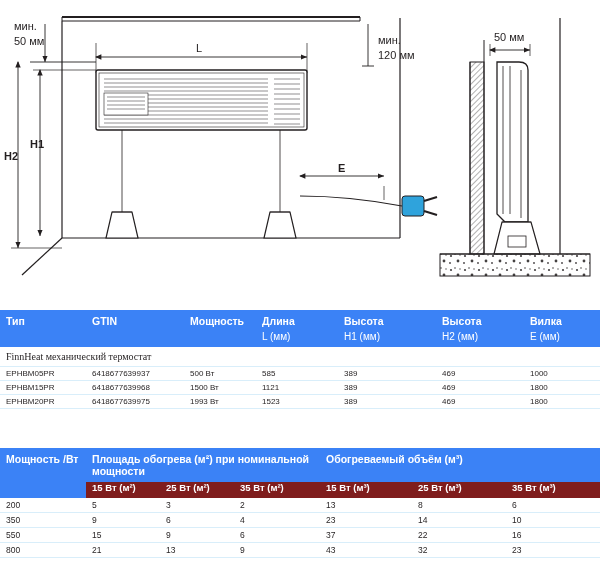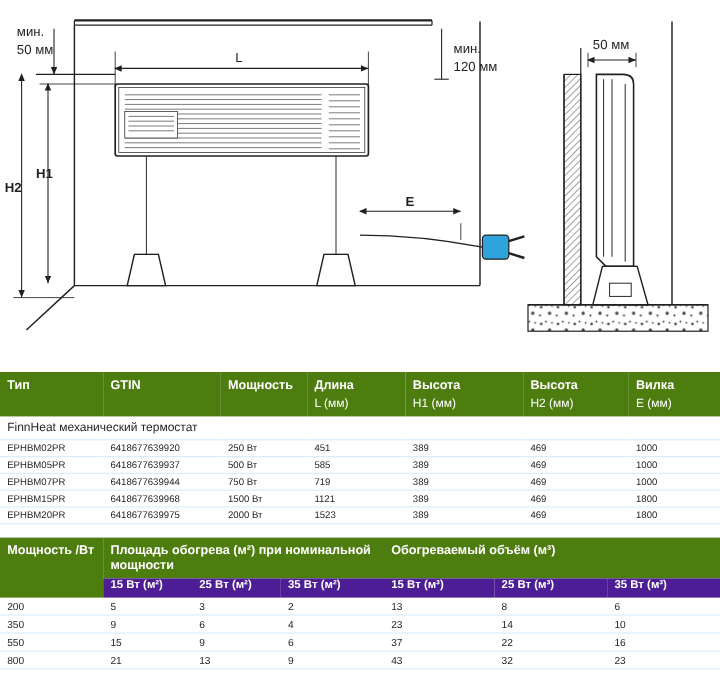--- a/index.html
+++ b/index.html
@@ -14,31 +14,31 @@
   }
   .diagram{position:absolute;left:0;top:0;width:600px;height:300px;}
   .diagram svg{display:block;}
   .dim-label{font-family:"Liberation Sans", sans-serif;font-size:11px;fill:#231f20;}
   .dim-label-b{font-family:"Liberation Sans", sans-serif;font-size:11px;fill:#231f20;font-weight:bold;}
 
   table{border-collapse:collapse;width:600px;table-layout:fixed;}
   .tbl1{position:absolute;left:0;top:310px;}
   .tbl2{position:absolute;left:0;top:448px;}
   th{
-    background:#4d7c0f;color:#ffffff;font-weight:bold;font-size:10.5px;
+    background:#3b82f6;color:#ffffff;font-weight:bold;font-size:10.5px;
     text-align:left;padding:5px 6px 5px 6px;vertical-align:top;
     border:none;
   }
   th .sub{display:block;font-weight:normal;font-size:10px;margin-top:4px;}
   td{
     font-size:8px;color:#231f20;padding:2px 6px;border:none;
     border-bottom:1px solid #d9eefa;vertical-align:middle;
   }
-  tr.group td{font-size:10px;color:#231f20;padding:4px 6px;border-bottom:1px solid #d9eefa;}
-  .hdr-row2 th{background:#4c1d95;padding-top:0;padding-bottom:5px;font-size:9.5px;}
+  tr.group td{font-size:10px;color:#231f20;padding:4px 6px;border-bottom:1px solid #d9eefa;font-family:Liberation Serif, serif;}
+  .hdr-row2 th{background:#7f1d1d;padding-top:0;padding-bottom:5px;font-size:9.5px;}
   .tbl2 td{font-size:8.5px;}
 </style>
 </head>
 <body>
 
 <div class="diagram">
 <svg width="600" height="300" viewBox="0 0 600 300" xmlns="http://www.w3.org/2000/svg">
   <defs>
     <marker id="ah" markerWidth="8" markerHeight="8" refX="7" refY="3" orient="auto">
       <path d="M0,0 L7,3 L0,6 z" fill="#231f20"></path>
@@ -219,59 +219,41 @@
       <th><span>Высота</span><span class="sub">H1 (мм)</span></th>
       <th><span>Высота</span><span class="sub">H2 (мм)</span></th>
       <th><span>Вилка</span><span class="sub">E (мм)</span></th>
     </tr>
   </thead>
   <tbody>
     <tr class="group">
       <td colspan="7">FinnHeat механический термостат</td>
     </tr>
     <tr>
-      <td>EPHBM02PR</td>
-      <td>6418677639920</td>
-      <td>250 Вт</td>
-      <td>451</td>
-      <td>389</td>
-      <td>469</td>
-      <td>1000</td>
-    </tr>
-    <tr>
       <td>EPHBM05PR</td>
       <td>6418677639937</td>
       <td>500 Вт</td>
       <td>585</td>
       <td>389</td>
       <td>469</td>
       <td>1000</td>
     </tr>
     <tr>
-      <td>EPHBM07PR</td>
-      <td>6418677639944</td>
-      <td>750 Вт</td>
-      <td>719</td>
-      <td>389</td>
-      <td>469</td>
-      <td>1000</td>
-    </tr>
-    <tr>
       <td>EPHBM15PR</td>
       <td>6418677639968</td>
       <td>1500 Вт</td>
       <td>1121</td>
       <td>389</td>
       <td>469</td>
       <td>1800</td>
     </tr>
     <tr>
       <td>EPHBM20PR</td>
       <td>6418677639975</td>
-      <td>2000 Вт</td>
+      <td>1993 Вт</td>
       <td>1523</td>
       <td>389</td>
       <td>469</td>
       <td>1800</td>
     </tr>
   </tbody>
 </table>
 
 <table class="tbl2">
   <colgroup>

